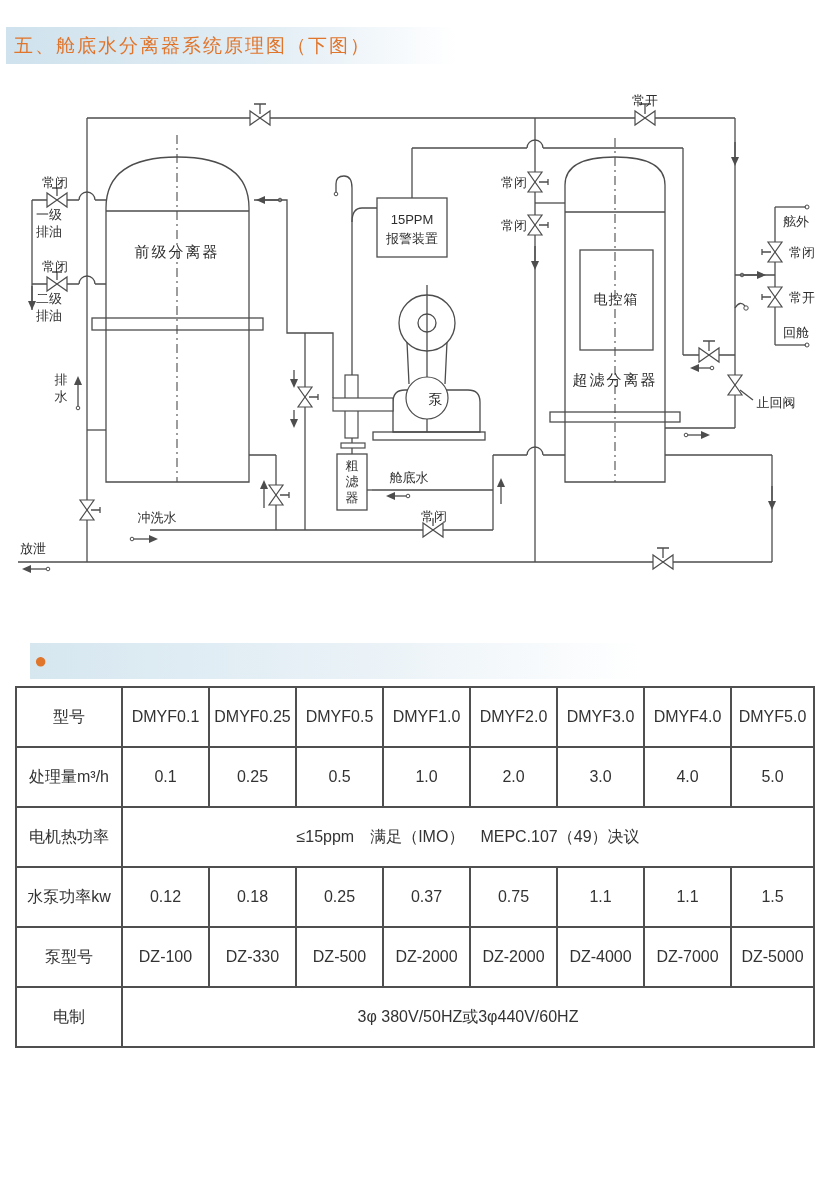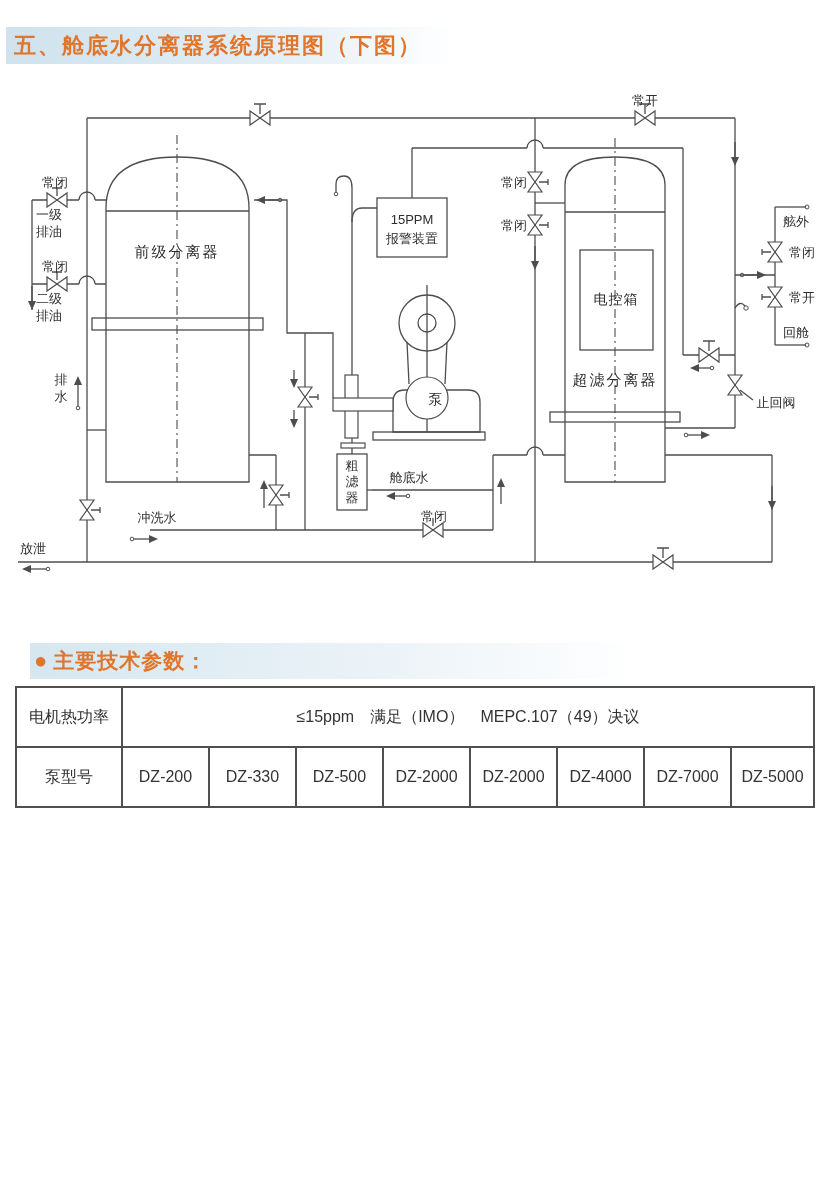--- a/index.html
+++ b/index.html
@@ -1,20 +1,20 @@
 <!DOCTYPE html>
 <html><head>
 <meta charset="utf-8">
 <style>
   html,body{margin:0;padding:0;background:#fff;}
   body{width:830px;height:1185px;position:relative;font-family:"Liberation Sans",sans-serif;overflow:hidden;}
   .title-strip{position:absolute;left:6px;top:27px;width:450px;height:37px;
     background:linear-gradient(to right,#cfe2ed 0%,#e3eef5 60%,#ffffff 100%);
     display:flex;align-items:center;padding-left:8px;box-sizing:border-box;}
-  .title-text{color:#e0752c;font-size:22px;font-weight:bold;letter-spacing:2px;white-space:nowrap;}
+  .title-text{color:#e0752c;font-size:19px;font-weight:normal;letter-spacing:2px;white-space:nowrap;}
   .section-head{position:absolute;left:30px;top:643px;width:612px;height:36px;
     background:linear-gradient(to right,#d6e7f0 0%,#eaf2f7 55%,#ffffff 100%);
     display:flex;align-items:center;padding-left:4px;box-sizing:border-box;}
   .bullet{color:#e0752c;font-size:22px;margin-right:6px;line-height:1;}
   .section-text{color:#e0752c;font-size:21px;font-weight:bold;letter-spacing:1px;}
   table.spec{position:absolute;left:15px;top:686px;width:800px;border-collapse:collapse;
     table-layout:fixed;color:#333;}
   table.spec td{border:2px solid #4f4f4f;text-align:center;vertical-align:middle;
     height:58px;font-size:16px;padding:0 2px;}
   td.lbl{font-size:15px;}
@@ -251,45 +251,81 @@
     <text x="796" y="146">舷外</text>
     <text x="789" y="177" class="start">常闭</text>
     <text x="789" y="222" class="start">常开</text>
     <text x="796" y="257">回舱</text>
     <text x="776" y="327">止回阀</text>
   </g>
 </svg>
 
 <div class="section-head">
   <span class="bullet">●</span>
-  <span class="section-text">主要技术参数：</span>
 </div>
 
 <table class="spec">
   <colgroup>
     <col style="width:106px">
       <col style="width:87px">
       <col style="width:87px">
       <col style="width:87px">
       <col style="width:87px">
       <col style="width:87px">
       <col style="width:87px">
       <col style="width:87px">
       <col>
   </colgroup>
   <tbody>
     <tr>
+      <td class="lbl">型号</td>
+      <td>DMYF0.1</td>
+      <td>DMYF0.25</td>
+      <td>DMYF0.5</td>
+      <td>DMYF1.0</td>
+      <td>DMYF2.0</td>
+      <td>DMYF3.0</td>
+      <td>DMYF4.0</td>
+      <td>DMYF5.0</td>
+    </tr>
+    <tr>
+      <td class="lbl">处理量m³/h</td>
+      <td>0.1</td>
+      <td>0.25</td>
+      <td>0.5</td>
+      <td>1.0</td>
+      <td>2.0</td>
+      <td>3.0</td>
+      <td>4.0</td>
+      <td>5.0</td>
+    </tr>
+    <tr>
       <td class="lbl">电机热功率</td>
       <td colspan="8">≤15ppm　满足（IMO）　MEPC.107（49）决议</td>
     </tr>
     <tr>
+      <td class="lbl">水泵功率kw</td>
+      <td>0.12</td>
+      <td>0.18</td>
+      <td>0.25</td>
+      <td>0.37</td>
+      <td>0.75</td>
+      <td>1.1</td>
+      <td>1.1</td>
+      <td>1.5</td>
+    </tr>
+    <tr>
       <td class="lbl">泵型号</td>
-      <td>DZ-200</td>
+      <td>DZ-100</td>
       <td>DZ-330</td>
       <td>DZ-500</td>
       <td>DZ-2000</td>
       <td>DZ-2000</td>
       <td>DZ-4000</td>
       <td>DZ-7000</td>
       <td>DZ-5000</td>
     </tr>
+    <tr>
+      <td class="lbl">电制</td>
+      <td colspan="8">3φ 380V/50HZ或3φ440V/60HZ</td>
+    </tr>
   </tbody>
 </table>
 
 </body></html>

